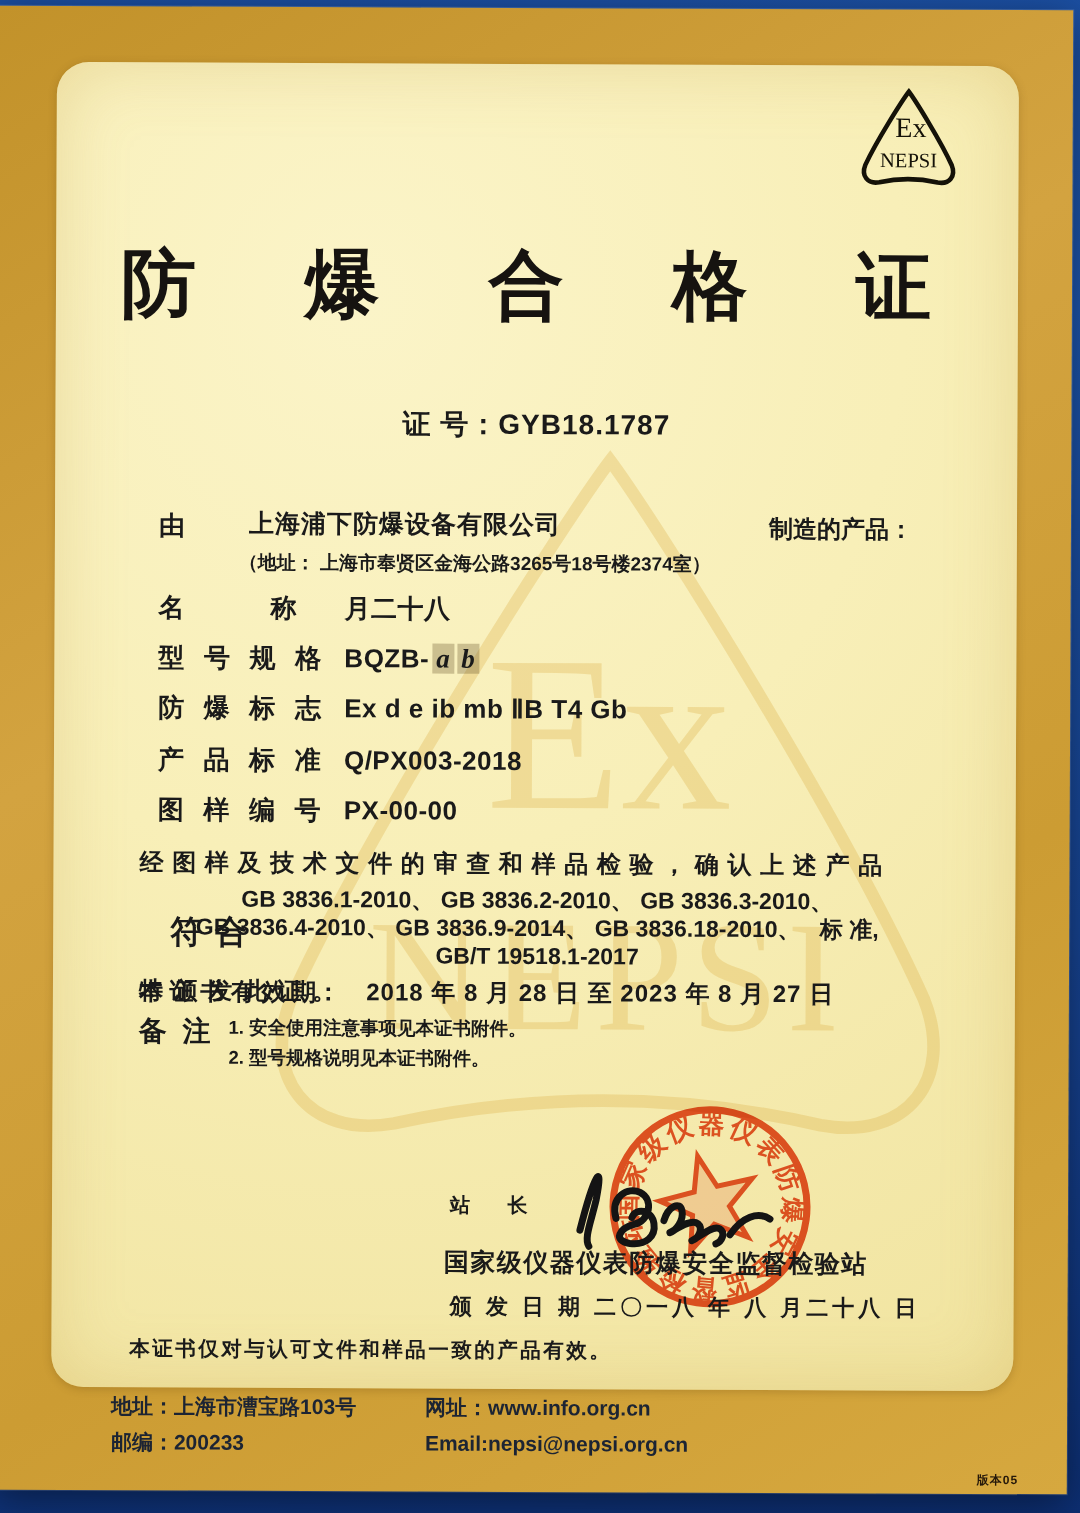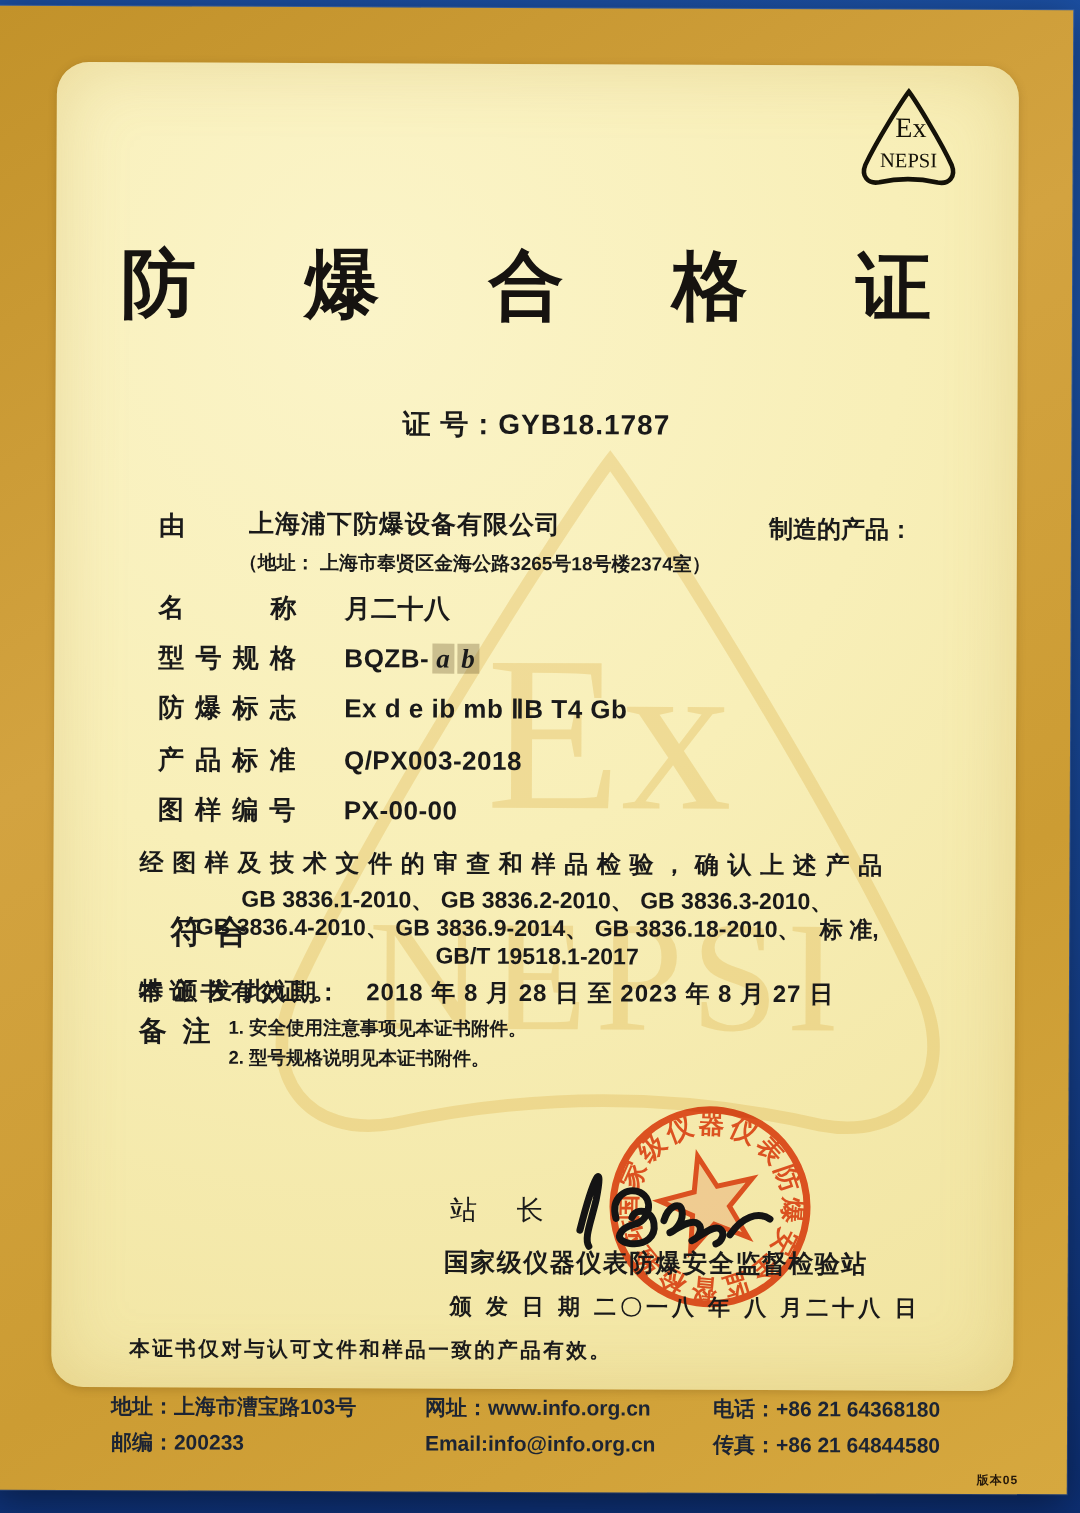--- a/index.html
+++ b/index.html
@@ -24,21 +24,21 @@
   .title{top:172px;left:0;width:100%;text-align:center;font-size:75px;font-weight:bold;
     letter-spacing:44px;padding-left:22px;box-sizing:border-box;color:#161310;}
   .certno{top:342px;left:0;width:100%;text-align:center;font-size:28px;font-weight:bold;letter-spacing:1px;}
   
   .you{left:104px;top:446px;font-size:26px;font-weight:bold;}
   .company{left:194px;top:444px;font-size:25px;font-weight:bold;letter-spacing:1px;}
   .product-of{left:714px;top:448px;font-size:24px;font-weight:bold;}
   .addr{left:184px;top:487px;font-size:19px;font-weight:bold;}
   
   .frow{left:104px;font-size:26px;font-weight:bold;display:flex;align-items:baseline;}
-  .frow .lab{display:inline-block;width:158px;white-space:pre;letter-spacing:2px;}
+  .frow .lab{display:inline-block;width:158px;white-space:pre;letter-spacing:2px;font-family:Liberation Mono, monospace;}
   .frow .val{margin-left:28px;white-space:pre;letter-spacing:.5px;}
   .redact{font-family:"Liberation Serif",serif;font-style:italic;font-weight:bold;font-size:27px;
     background:rgba(95,75,35,.30);padding:0 4px;margin-left:3px;}
   
   .conf{left:86px;top:784px;width:796px;}
   .conf .l1{font-size:24px;font-weight:bold;white-space:pre;letter-spacing:1px;}
   .gbwrap{position:relative;margin-top:6px;}
   .fuhe{position:absolute;left:2px;top:26px;font-size:32px;font-weight:bold;white-space:pre;letter-spacing:2px;margin-left:29px;}
   .gb{ text-align:center;font-size:23px;font-weight:bold;line-height:28px;white-space:pre;}
   .conf .last{margin-top:6px;font-size:24px;font-weight:bold;white-space:pre;letter-spacing:2px;}
@@ -46,21 +46,21 @@
   .valid{left:86px;top:913px;font-size:24px;font-weight:bold;white-space:pre;}
   .valid .vv{margin-left:26px;letter-spacing:1px;}
   .remarks{left:86px;top:950px;display:flex;}
   .remarks .lab{font-size:28px;font-weight:bold;white-space:pre;letter-spacing:4px;}
   .remarks .items{margin-left:14px;font-size:18.5px;font-weight:bold;line-height:30px;}
   
   .stamp{left:548px;top:1032px;width:220px;height:220px;mix-blend-mode:multiply;opacity:.92;
     transform:rotate(-14deg);}
   .stamp text{font-weight:bold;}
   .signature{left:512px;top:1082px;width:280px;height:120px;z-index:3;}
-  .role{left:398px;top:1128px;font-size:27px;font-weight:normal;letter-spacing:16px;z-index:2;}
+  .role{left:398px;top:1128px;font-size:20px;font-weight:bold;letter-spacing:16px;z-index:2;}
   .org{left:392px;top:1182px;font-size:25px;font-weight:bold;letter-spacing:1.5px;z-index:2;}
   .issue-date{left:398px;top:1228px;font-size:22px;font-weight:bold;letter-spacing:4px;z-index:2;}
   .note{left:78px;top:1272px;font-size:20.5px;font-weight:bold;letter-spacing:2.5px;}
   
   .footer-col{top:1382px;color:#1c2433;font-size:21px;font-weight:bold;line-height:36px;white-space:pre;}
   .fc1{left:120px;} .fc2{left:434px;} .fc3{left:722px;}
   .version{left:986px;top:1462px;font-size:12px;font-weight:bold;color:#25180a;letter-spacing:1px;}
 </style>
 </head>
 <body>
@@ -159,17 +159,16 @@
       </div>
 
       <div class="abs role">站  长</div>
       <div class="abs org">国家级仪器仪表防爆安全监督检验站</div>
       <div class="abs issue-date">颁 发 日 期 二〇一八 年 八 月二十八 日</div>
 
       <div class="abs note">本证书仅对与认可文件和样品一致的产品有效。</div>
     </div>
 
     <div class="abs footer-col fc1"><div><span>地址：</span><span>上海市漕宝路103号</span></div><div><span>邮编：</span><span>200233</span></div></div>
-    <div class="abs footer-col fc2"><div><span>网址：</span><span>www.info.org.cn</span></div><div><span>Email:</span><span>info@info.org.cn</span></div></div>
-    <div class="abs footer-col fc3"><div><span>电话：</span><span>+86 21 64368180</span></div><div><span>传真：</span><span>+86 21 64844580</span></div></div>
+    <div class="abs footer-col fc2"><div><span>网址：</span><span>www.info.org.cn</span></div><div><span>Email:</span><span>nepsi@nepsi.org.cn</span></div></div>
     <div class="abs version">版本05</div>
   </div>
 </div>
 
 </body></html>

